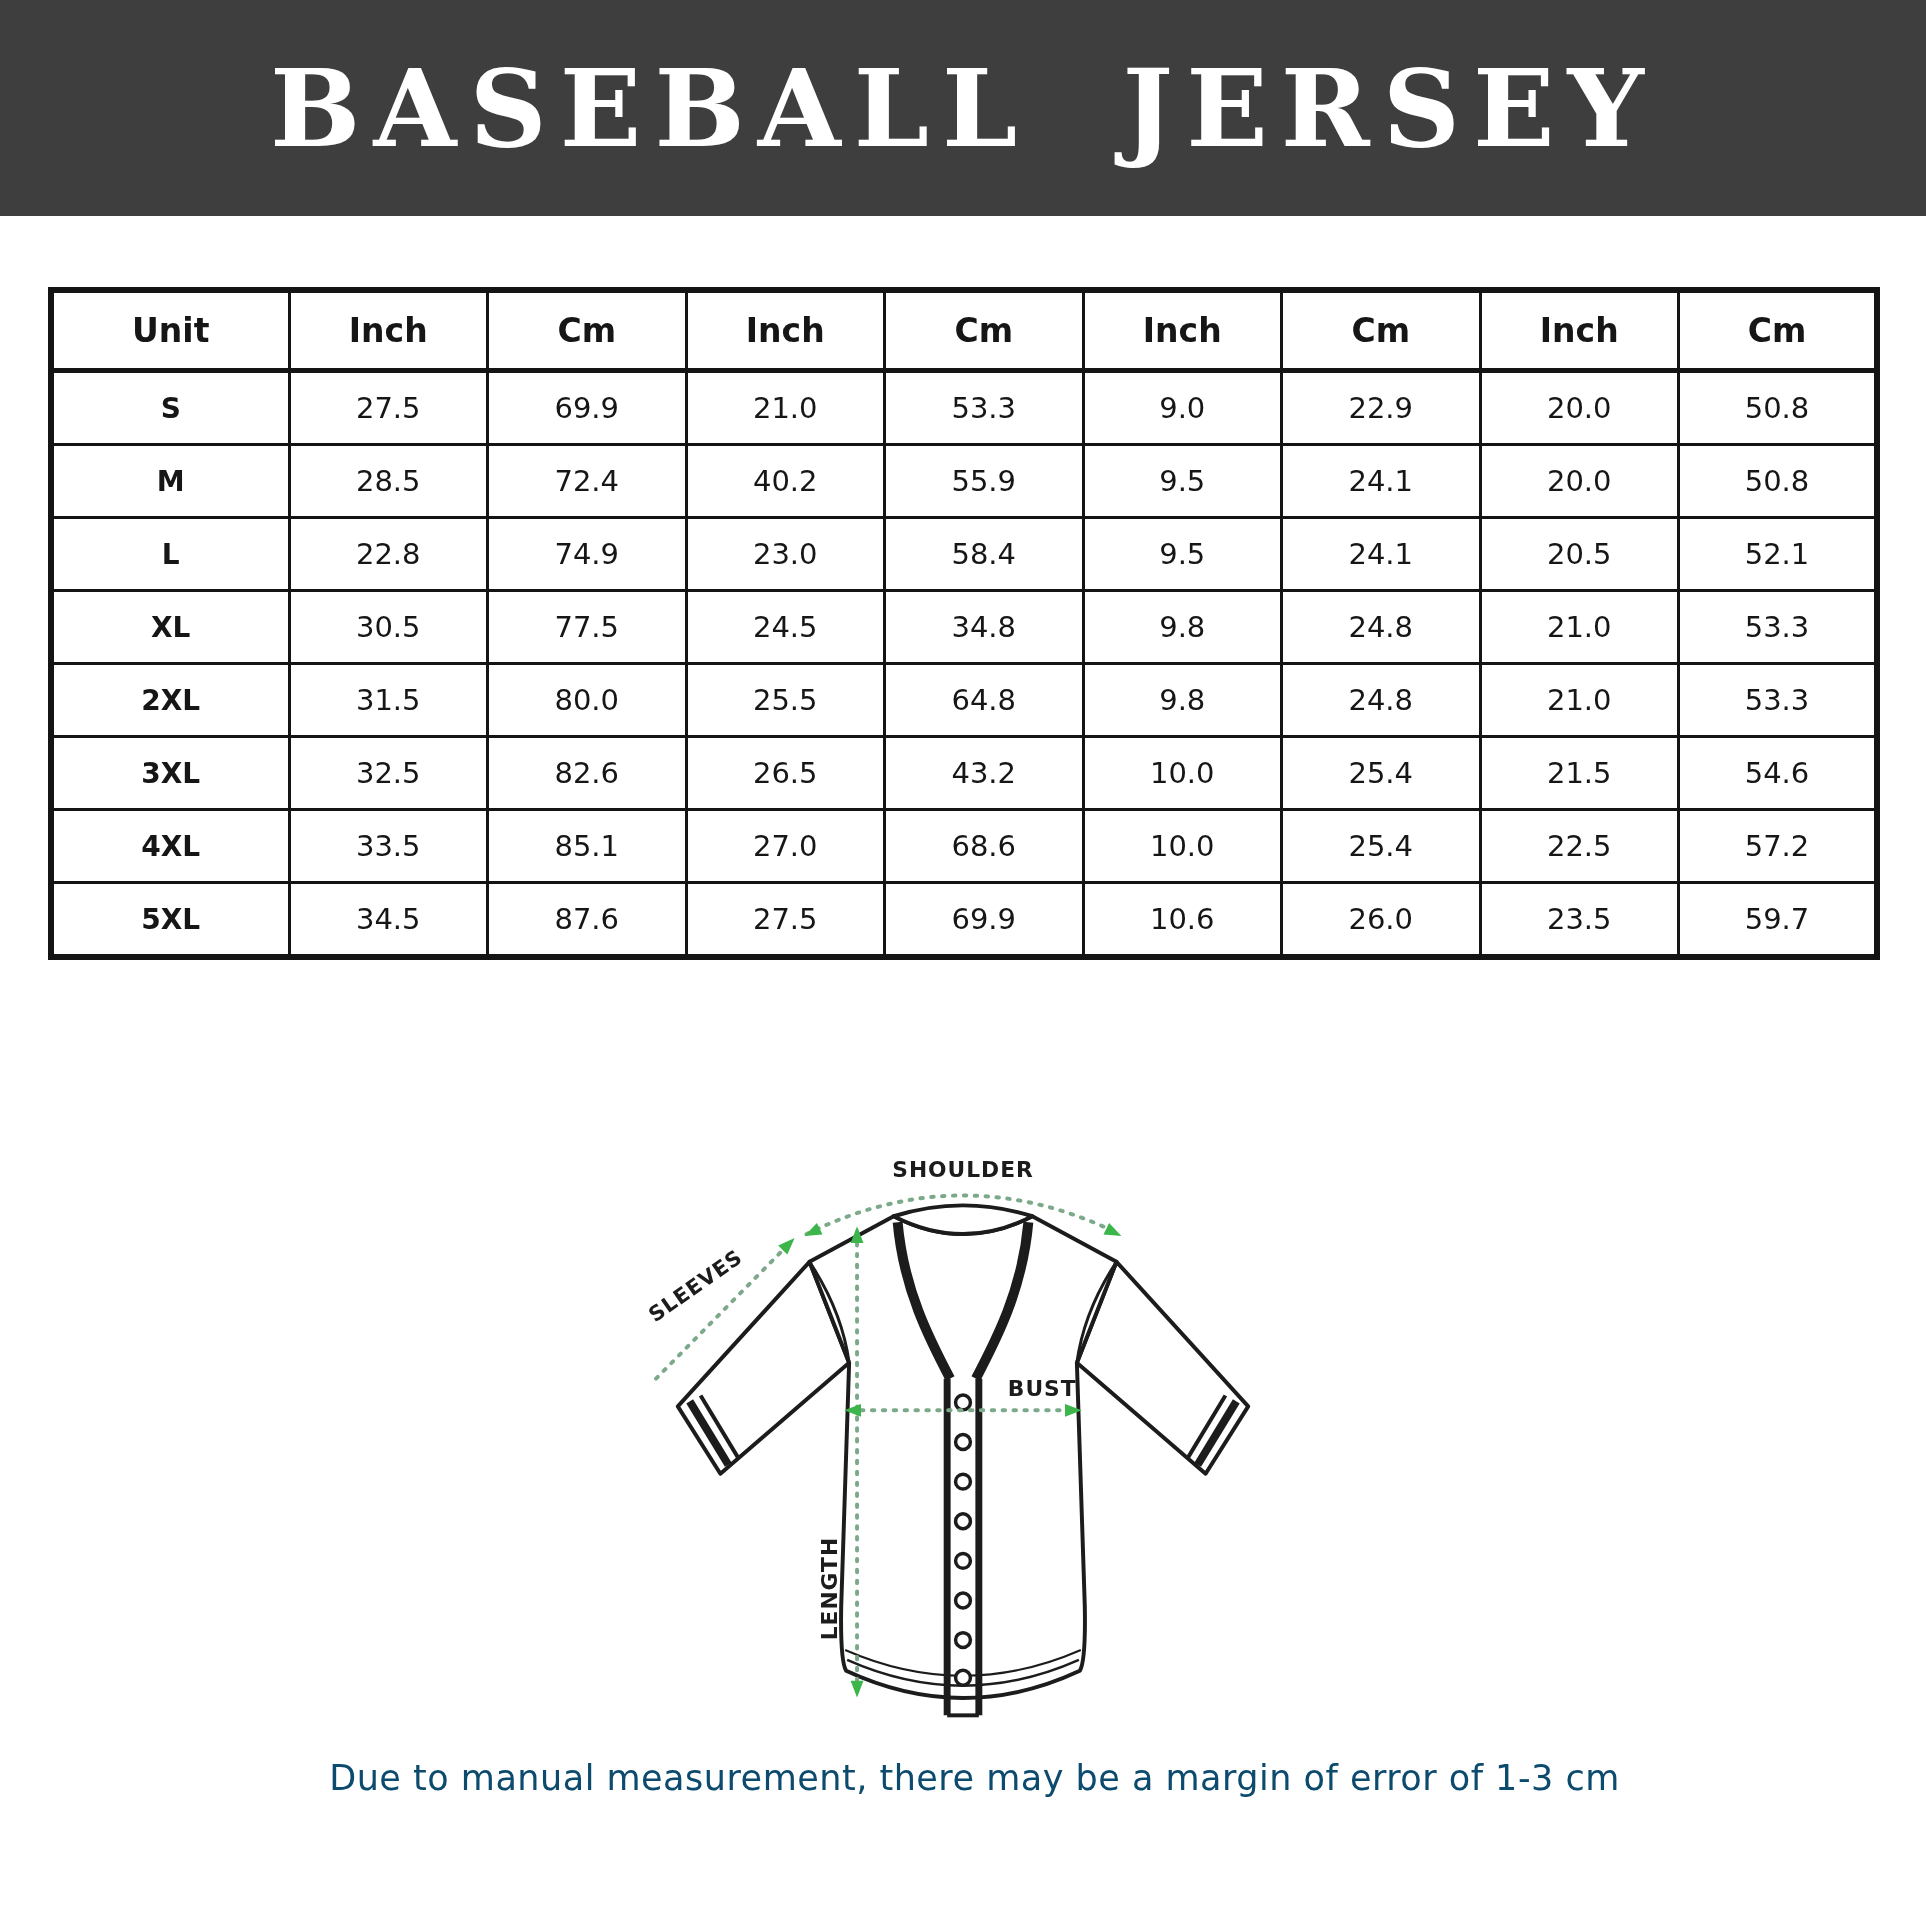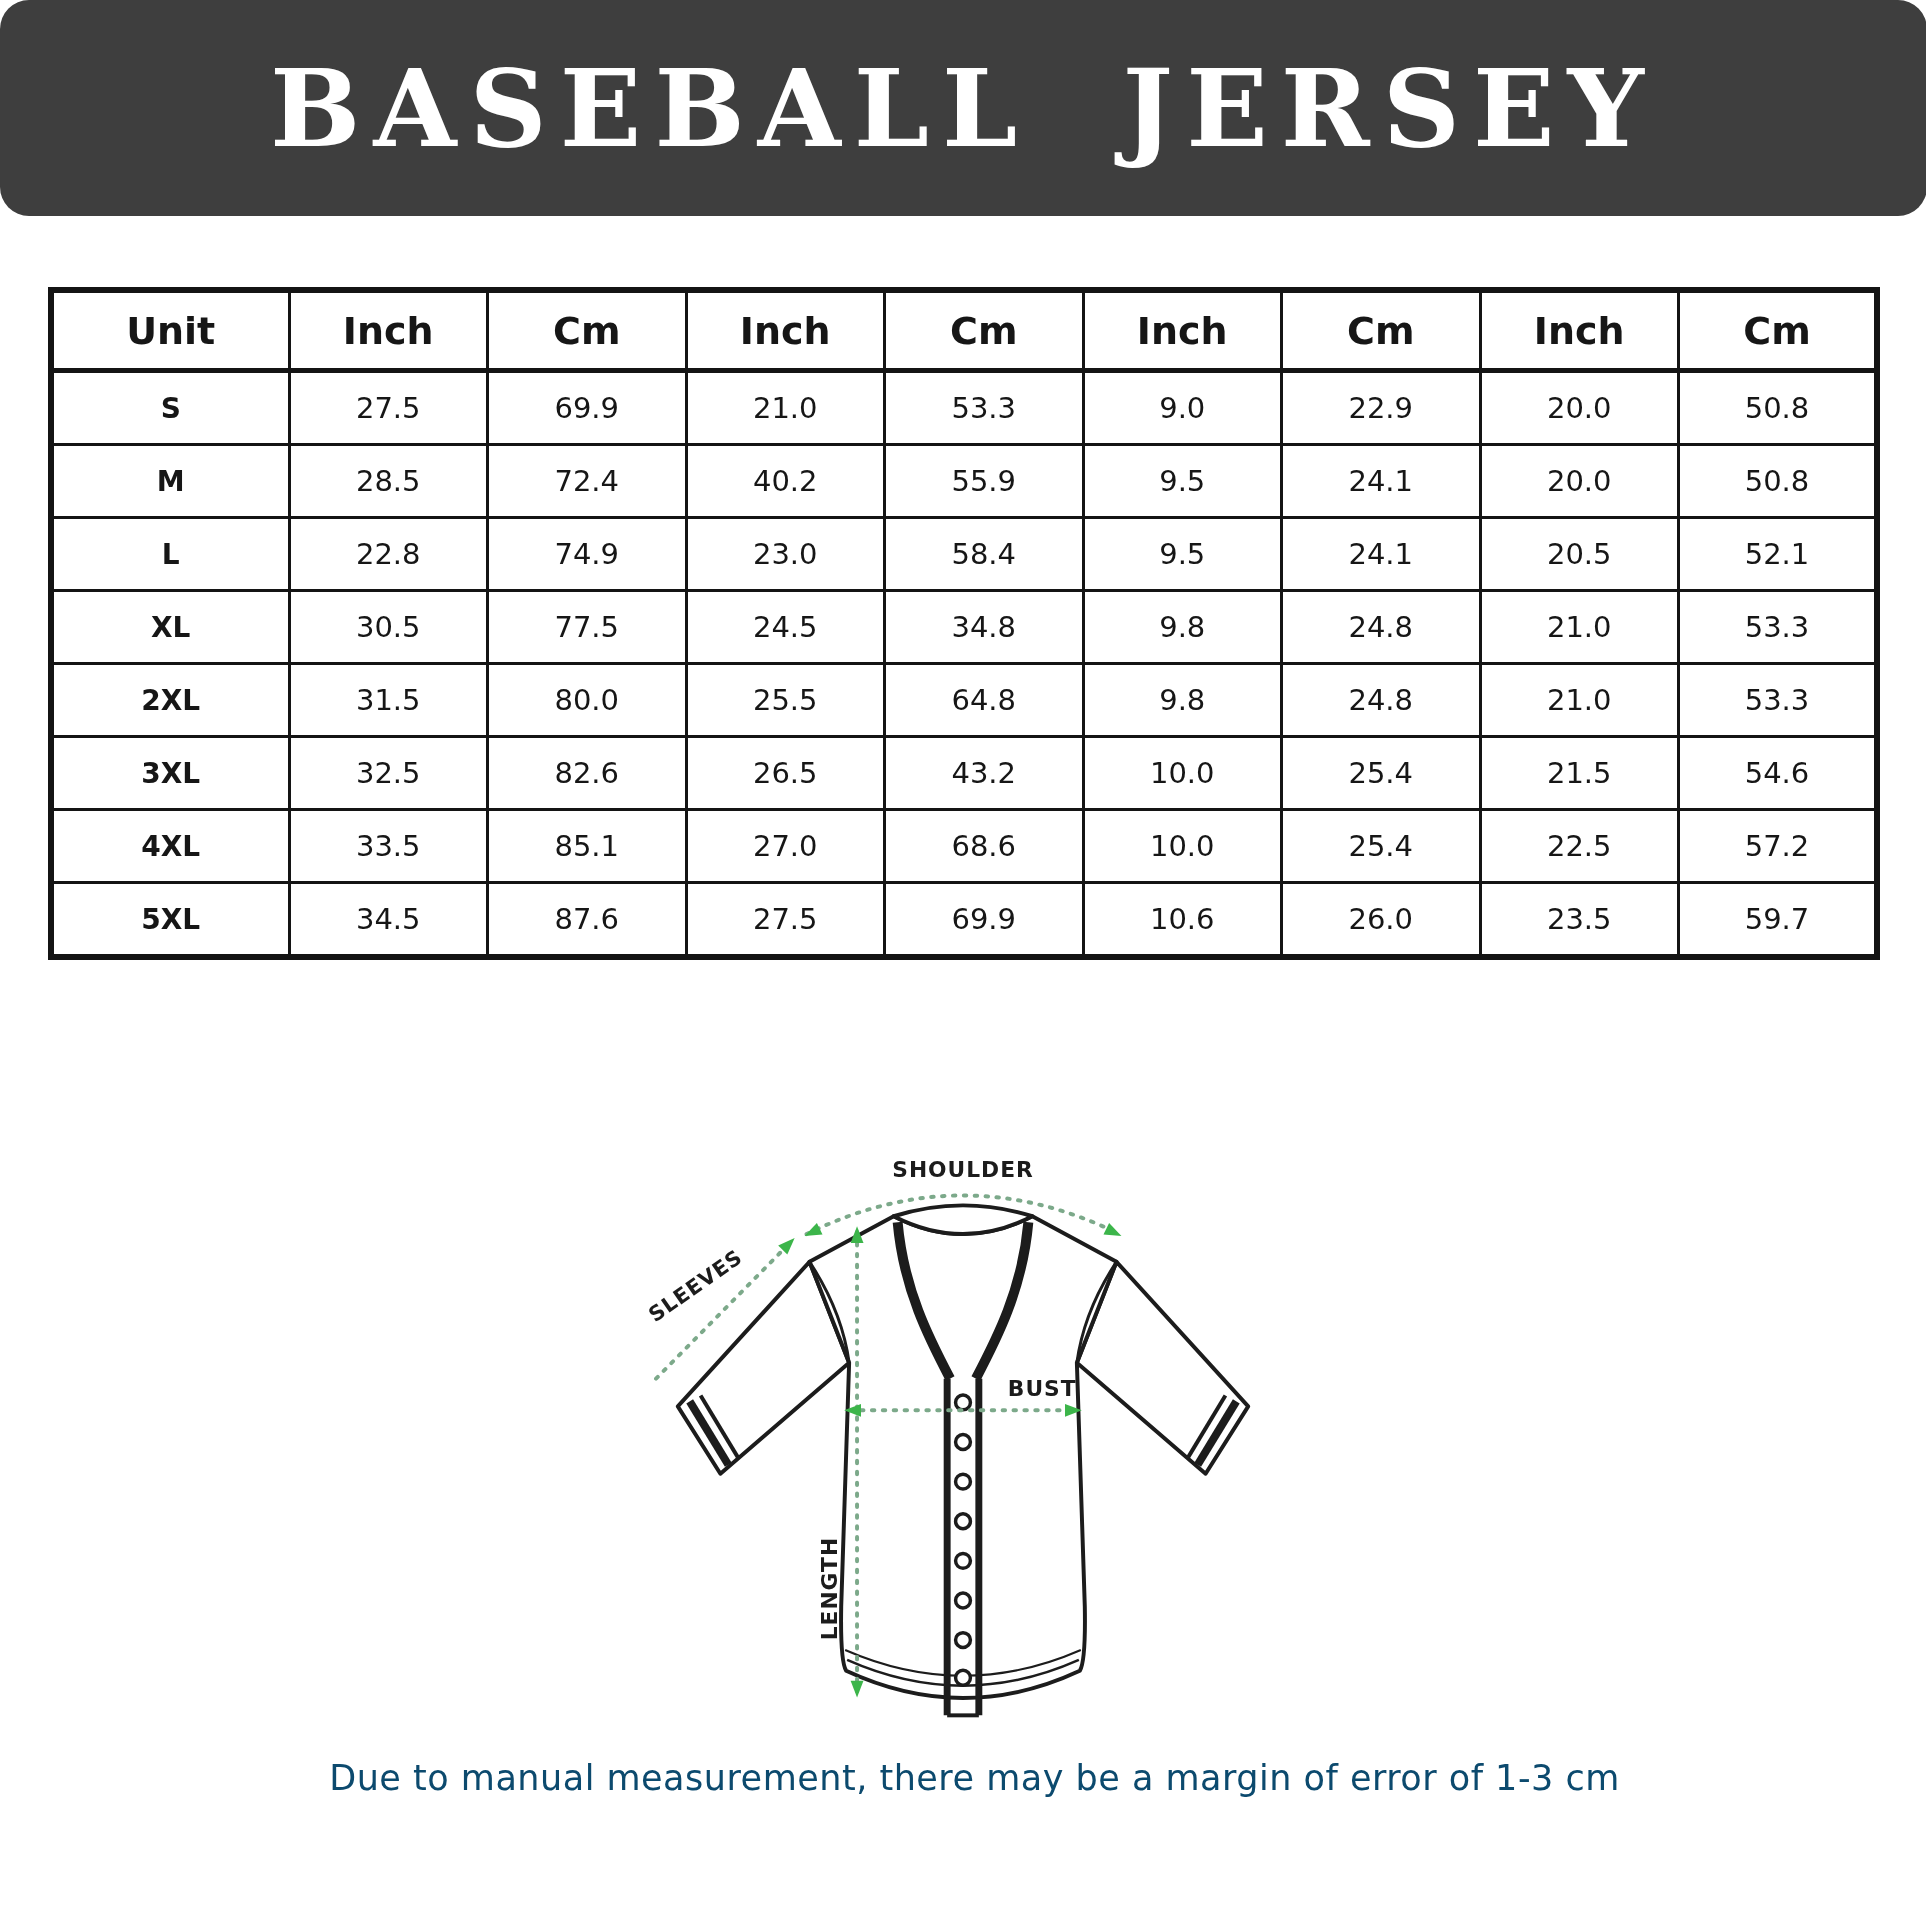--- a/index.html
+++ b/index.html
@@ -1,33 +1,33 @@
 <!DOCTYPE html>
 <html><head>
 <meta charset="utf-8">
 <style>
   html,body{margin:0;padding:0;background:#fff;}
   .page{position:relative;width:1927px;height:1927px;background:#ffffff;overflow:hidden;
         font-family:"DejaVu Sans",sans-serif;color:#161616;}
 
   
   .banner{position:absolute;top:0;left:0;width:100%;height:216px;background:#3e3e3e;
-          display:flex;align-items:center;justify-content:center;border-radius:29px;}
+          display:flex;align-items:center;justify-content:center;}
   .banner-title{font-family:"DejaVu Serif",serif;font-weight:700;font-size:107px;
                 color:#ffffff;letter-spacing:13px;word-spacing:42px;white-space:nowrap;}
 
   
   .chart-wrap{position:absolute;left:48px;top:287px;width:1832px;}
   table.size-chart{width:100%;border-collapse:collapse;table-layout:fixed;
                    border:6px solid #141414;background:#fff;}
   table.size-chart th,table.size-chart td{border:3px solid #141414;text-align:center;
                    vertical-align:middle;padding:0;}
   tr.head-row th{height:97px;font-family:"DejaVu Serif",serif;font-size:38px;
                  font-weight:700;letter-spacing:2px;border-bottom-width:5px;}
-  tr.unit-row td{height:75px;font-size:38px;font-weight:700;border-bottom-width:5px;}
+  tr.unit-row td{height:75px;font-size:33px;font-weight:700;border-bottom-width:5px;}
   tr.data-row td{height:70px;font-size:29px;font-weight:400;}
   tr.data-row td.size-cell{font-weight:700;font-size:28px;}
 
   
   .diagram{position:absolute;left:646px;top:1141px;width:634px;height:609px;}
   .diagram svg{width:100%;height:100%;display:block;}
   .diagram text{font-family:"DejaVu Sans",sans-serif;font-weight:700;fill:#1c1c1c;}
 
   
   .footnote{position:absolute;left:11px;top:1758px;width:100%;text-align:center;

